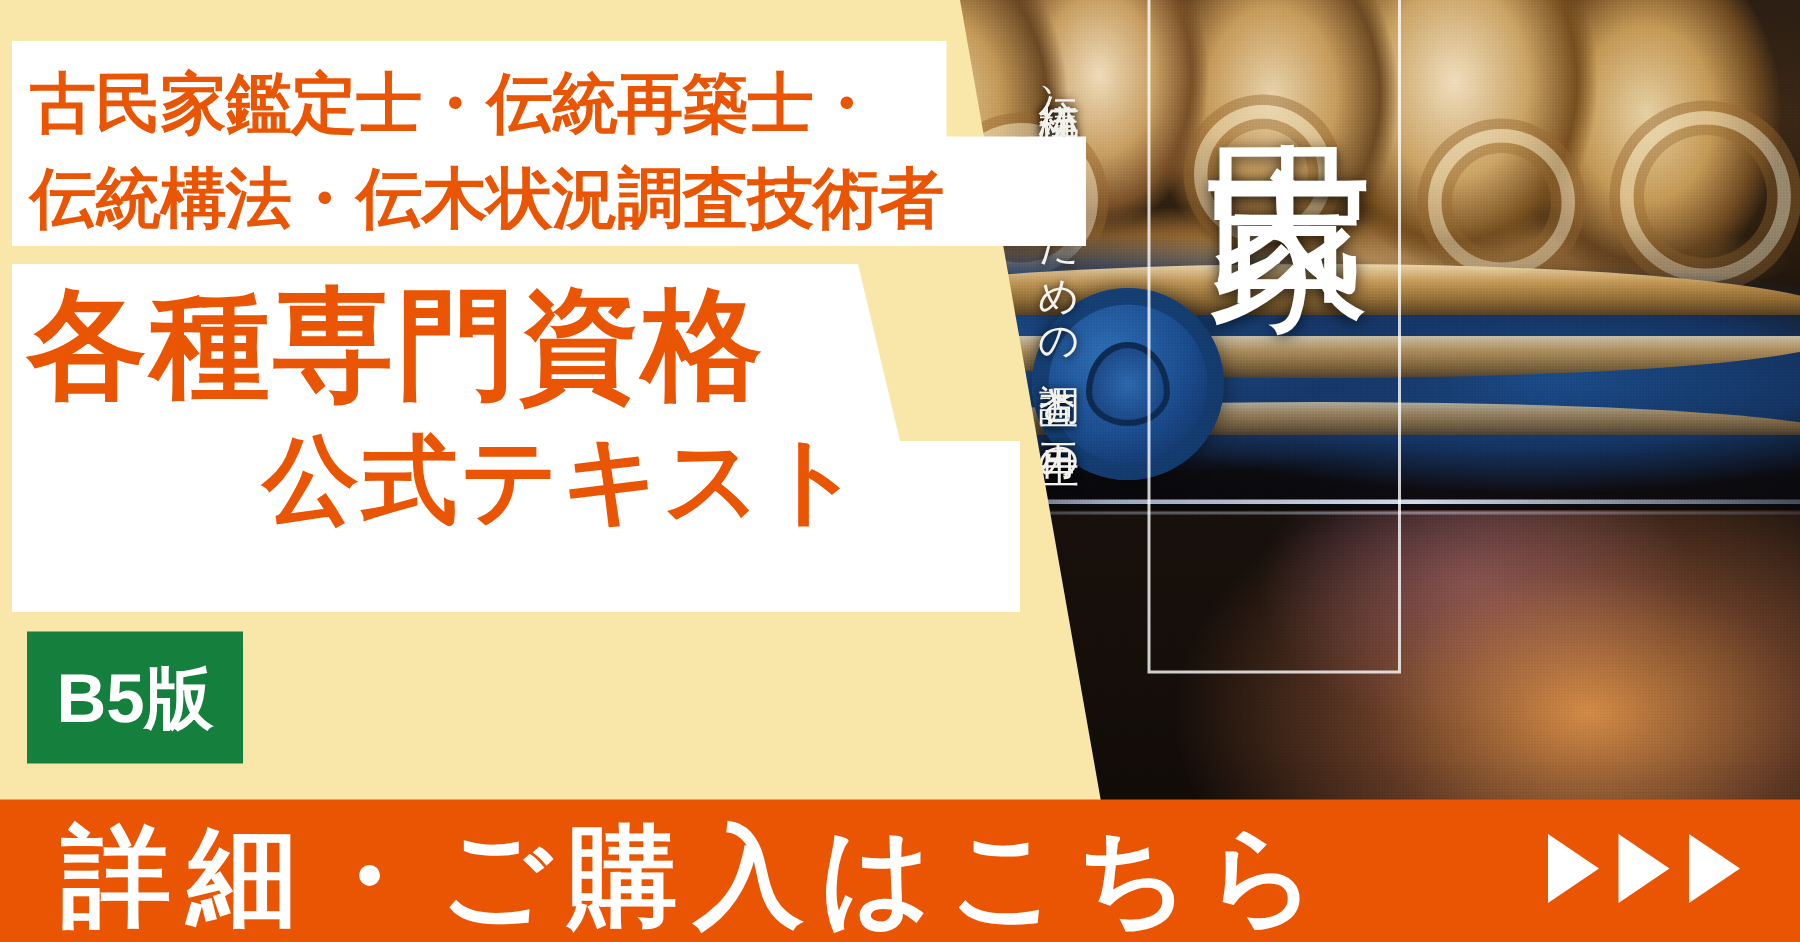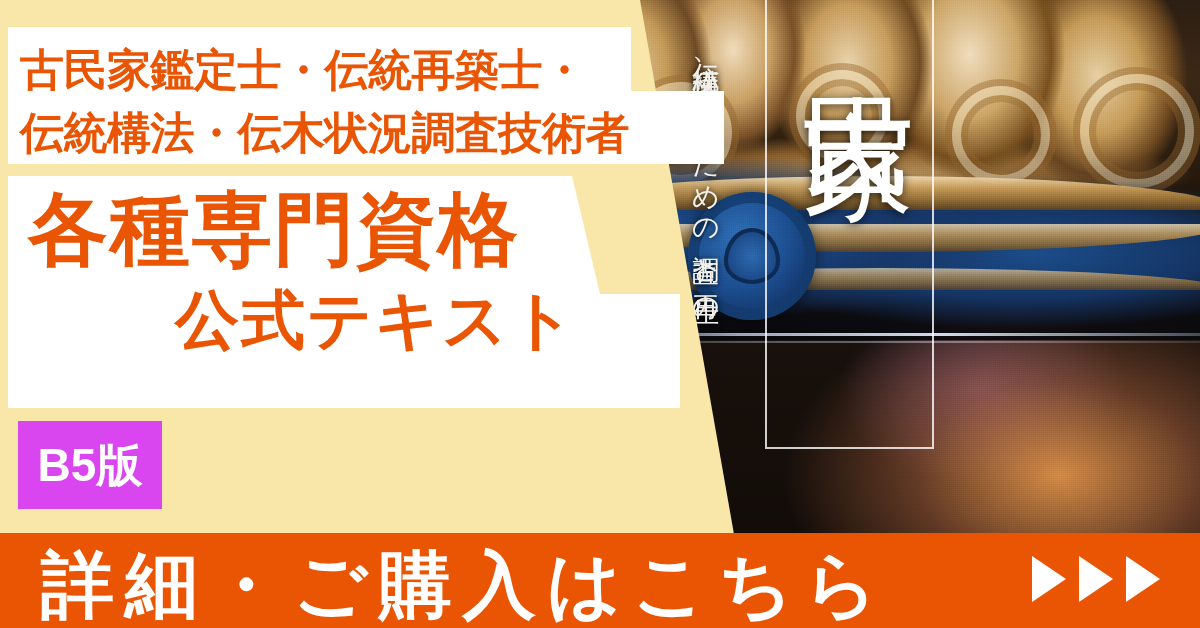--- a/index.html
+++ b/index.html
@@ -154,34 +154,34 @@
     margin-top:12px;
   }
 
   
   .panel-head{
     position:absolute;left:8px;top:176px;width:672px;height:232px;
     background:#ffffff;
     clip-path:polygon(0 0, 564px 0, 592px 118px, 672px 118px, 672px 232px, 0 232px);
   }
   .head-l1{
-    position:absolute;left:28px;top:190px;
+    position:absolute;left:18px;top:190px;
     font-size:80px;line-height:1;
     font-weight:700;color:#ea5504;letter-spacing:2px;
   }
   .head-l2{
     position:absolute;left:175px;top:288px;
     font-size:64px;line-height:1;
     font-weight:700;color:#ea5504;letter-spacing:2px;
   }
 
   
   .badge-b5{
     position:absolute;left:18px;top:421px;width:144px;height:88px;
-    background:#d946ef;
+    background:#15803d;
     display:flex;align-items:center;justify-content:center;
   }
   .badge-b5 span{
     color:#ffffff;font-size:46px;font-weight:700;letter-spacing:0px;line-height:1;
   }
   .price{
     position:absolute;left:180px;top:429px;
     font-size:58px;line-height:1.25;
     color:#ea5504;font-weight:400;letter-spacing:0px;
     white-space:nowrap;

